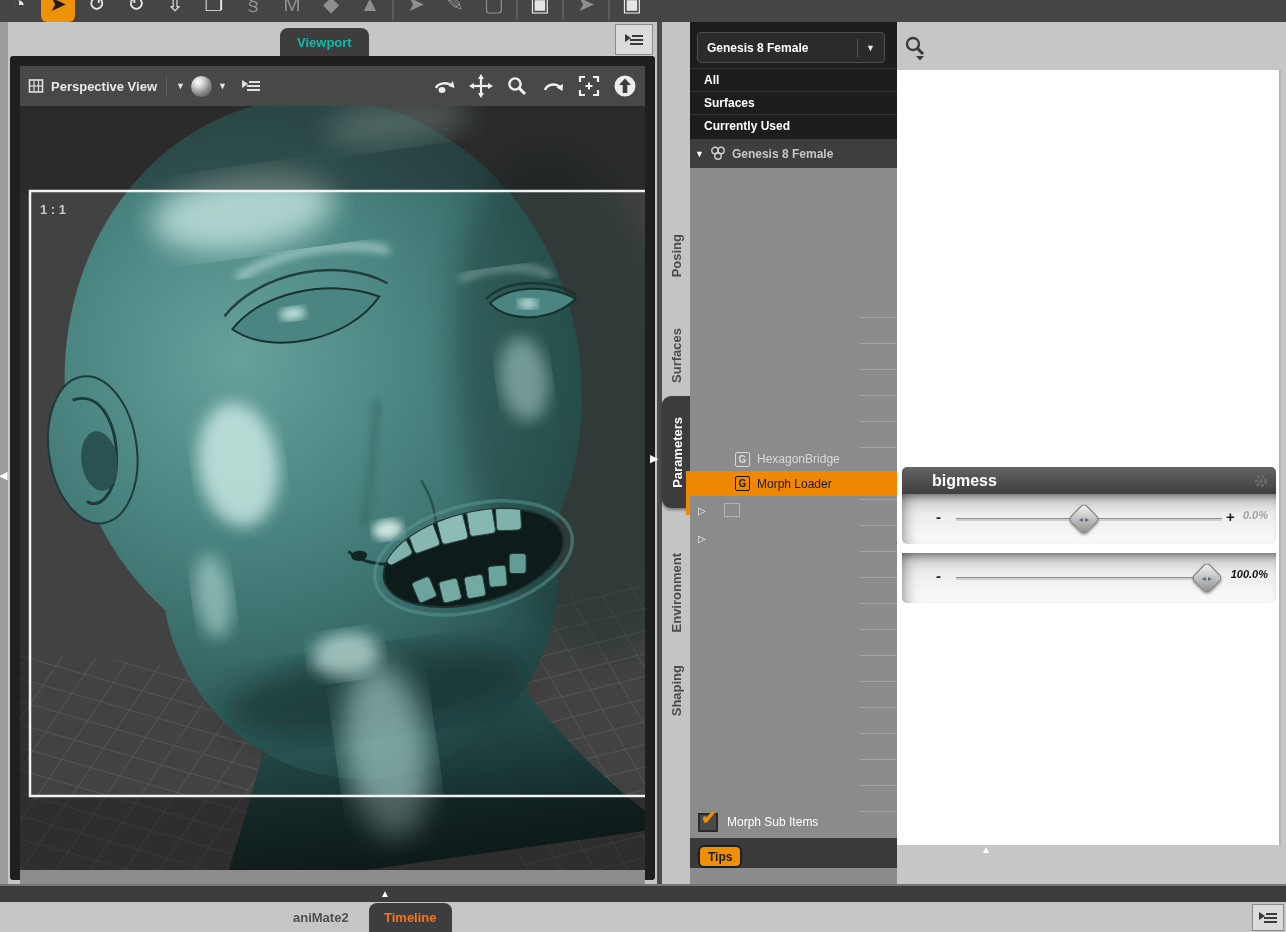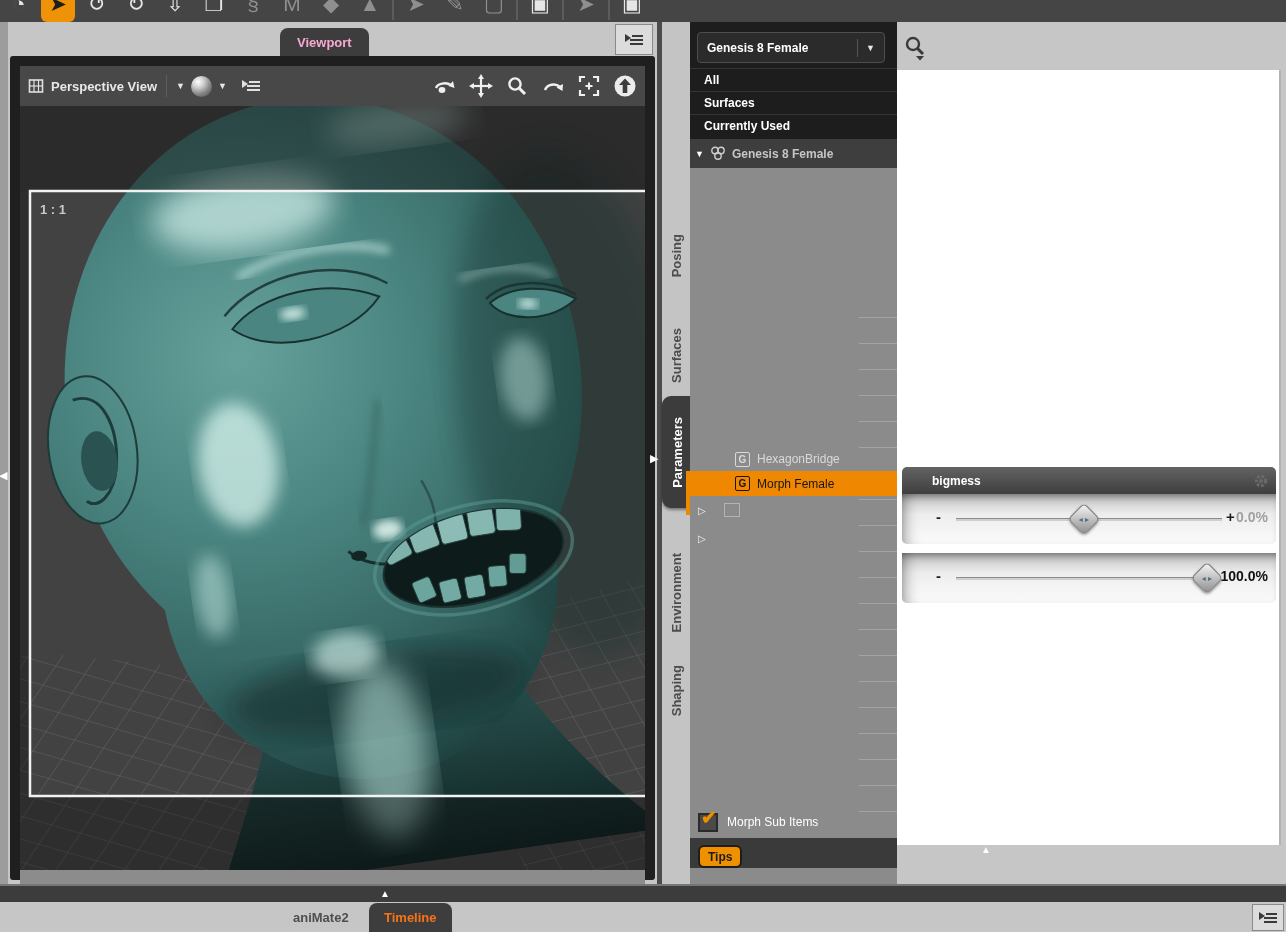--- a/index.html
+++ b/index.html
@@ -15,21 +15,21 @@
   .tool.active{background:#ee9208;color:#1d1d1d;}
   .tool.dim{color:#8f8f8f;}
   .tsep{flex:0 0 2px;height:20px;background:#5c5c5c;margin-top:0;}
 
   
   .left-strip{position:absolute;left:0;top:22px;width:8px;height:862px;background:#9c9c9c;}
   .collapse-left{position:absolute;left:-1px;top:447px;color:#fff;font-size:11px;cursor:pointer;}
 
   
   .vp-pane{position:absolute;left:8px;top:22px;width:649px;height:862px;background:#c6c6c6;}
-  .vp-tab{position:absolute;left:272px;top:6px;height:28px;padding:8px 17px;background:#3d3d3d;color:#f9a8d4;
+  .vp-tab{position:absolute;left:272px;top:6px;height:28px;padding:8px 17px;background:#3d3d3d;color:#14b8a6;
           font-weight:bold;font-size:13px;border-radius:8px 8px 0 0;display:flex;align-items:center;}
   .pane-menu-btn{position:absolute;right:4px;top:2px;width:38px;height:31px;background:#dcdcdc;
           border:1px solid #8a8a8a;display:flex;align-items:center;justify-content:center;cursor:pointer;}
   .vp-widget{position:absolute;left:2px;top:34px;width:645px;height:824px;background:#1f1f1f;
           border-radius:3px;padding:10px;}
   .vp-header{height:40px;background:#484848;display:flex;align-items:center;padding:0 8px;color:#e8e8e8;}
   .vp-title{font-weight:bold;font-size:13px;margin-left:7px;}
   .vh-sep{width:1px;height:22px;background:#5e5e5e;margin:0 9px;}
   .caret{font-size:9px;color:#e8e8e8;}
   .sphere{width:21px;height:21px;border-radius:50%;margin:0 6px;
@@ -82,33 +82,33 @@
   .param-panel{position:absolute;left:897px;top:22px;width:389px;height:862px;background:#c6c6c6;}
   .mag{position:absolute;left:6px;top:13px;cursor:pointer;}
   .filter-input{position:absolute;left:34px;top:12px;width:347px;height:30px;border:2px solid #9a9a9a;
            border-radius:9px;background:#fff;font-family:"Liberation Sans",sans-serif;font-size:12px;
            color:#444;padding:0 10px;outline:none;}
   .filter-input::placeholder{color:#a9a9a9;}
   .white-area{position:absolute;left:0;top:48px;width:384px;height:775px;background:#fff;
            border-right:2px solid #b3b3b3;}
   .pgroup{position:absolute;left:5px;width:374px;}
   .pg-header{height:27px;background:linear-gradient(#636363,#3e3e3e);border-radius:5px 5px 0 0;color:#fff;
-           font-weight:bold;font-size:12px;display:flex;align-items:center;padding-left:30px;position:relative;}
+           font-weight:bold;font-size:16px;display:flex;align-items:center;padding-left:30px;position:relative;}
   .gear{position:absolute;right:7px;top:6px;cursor:pointer;}
   .pg-body{height:50px;background:linear-gradient(180deg,#c2c2c2,#ededed 40%,#fbfbfb);
            border-radius:0 0 5px 5px;position:relative;
            box-shadow:inset 0 7px 9px -5px rgba(0,0,0,.45), inset 12px 0 14px -9px rgba(0,0,0,.35);}
   .sl-minus,.sl-plus{position:absolute;top:14px;font-weight:bold;font-size:15px;color:#1e1e1e;cursor:pointer;}
   .sl-track{position:absolute;top:24px;height:3px;background:#cfcfcf;border-top:1px solid #8d8d8d;cursor:pointer;}
   .handle{position:absolute;top:25px;width:23px;height:23px;transform:translate(-50%,-50%) rotate(45deg);
            background:linear-gradient(135deg,#f7f7f7,#bcbcbc 55%,#8e8e8e);border:1px solid #767676;
            border-radius:5px;box-shadow:1px 1px 3px rgba(0,0,0,.45);cursor:pointer;}
   .handle i{position:absolute;inset:0;transform:rotate(-45deg);display:flex;align-items:center;
            justify-content:center;gap:2px;font-style:normal;font-size:8px;color:#4e6e7e;}
-  .sl-value{position:absolute;right:8px;top:15px;width:52px;text-align:right;font-size:14px;font-weight:bold;cursor:pointer;}
+  .sl-value{position:absolute;right:8px;top:15px;width:52px;text-align:right;font-size:11px;font-weight:bold;cursor:pointer;font-style:italic;}
   .val-dim{color:#a0a0a0;}
   .val-strong{color:#101010;}
   .splitter-up{position:absolute;left:84px;top:822px;color:#fff;font-size:10px;cursor:pointer;}
 
   
   .dock{position:absolute;left:0;top:884px;width:1286px;height:18px;background:#3c3c3c;border-top:2px solid #767676;}
   .dock-arrow{position:absolute;left:380px;top:2px;color:#fff;font-size:10px;cursor:pointer;}
   .bbar{position:absolute;left:0;top:902px;width:1286px;height:30px;background:#c6c6c6;}
   .btab-inactive{position:absolute;left:293px;top:0;height:30px;display:flex;align-items:center;
            color:#4e4e4e;font-weight:bold;font-size:13px;cursor:pointer;}
@@ -387,21 +387,21 @@
     </div>
 
     <div class="tree-lines"></div>
 
     <div class="trow row-hex">
       <span class="gbox">G</span>
       <span>HexagonBridge</span>
     </div>
     <div class="trow row-morph">
       <span class="gbox">G</span>
-      <span>Morph Female</span>
+      <span>Morph Loader</span>
     </div>
     <div class="trow row-hidden" style="top:476px;">
       <span>▷</span>
       <span class="faintbox"></span>
     </div>
     <div class="trow row-hidden" style="top:504px;">
       <span>▷</span>
     </div>
 
     <div class="ssi">

